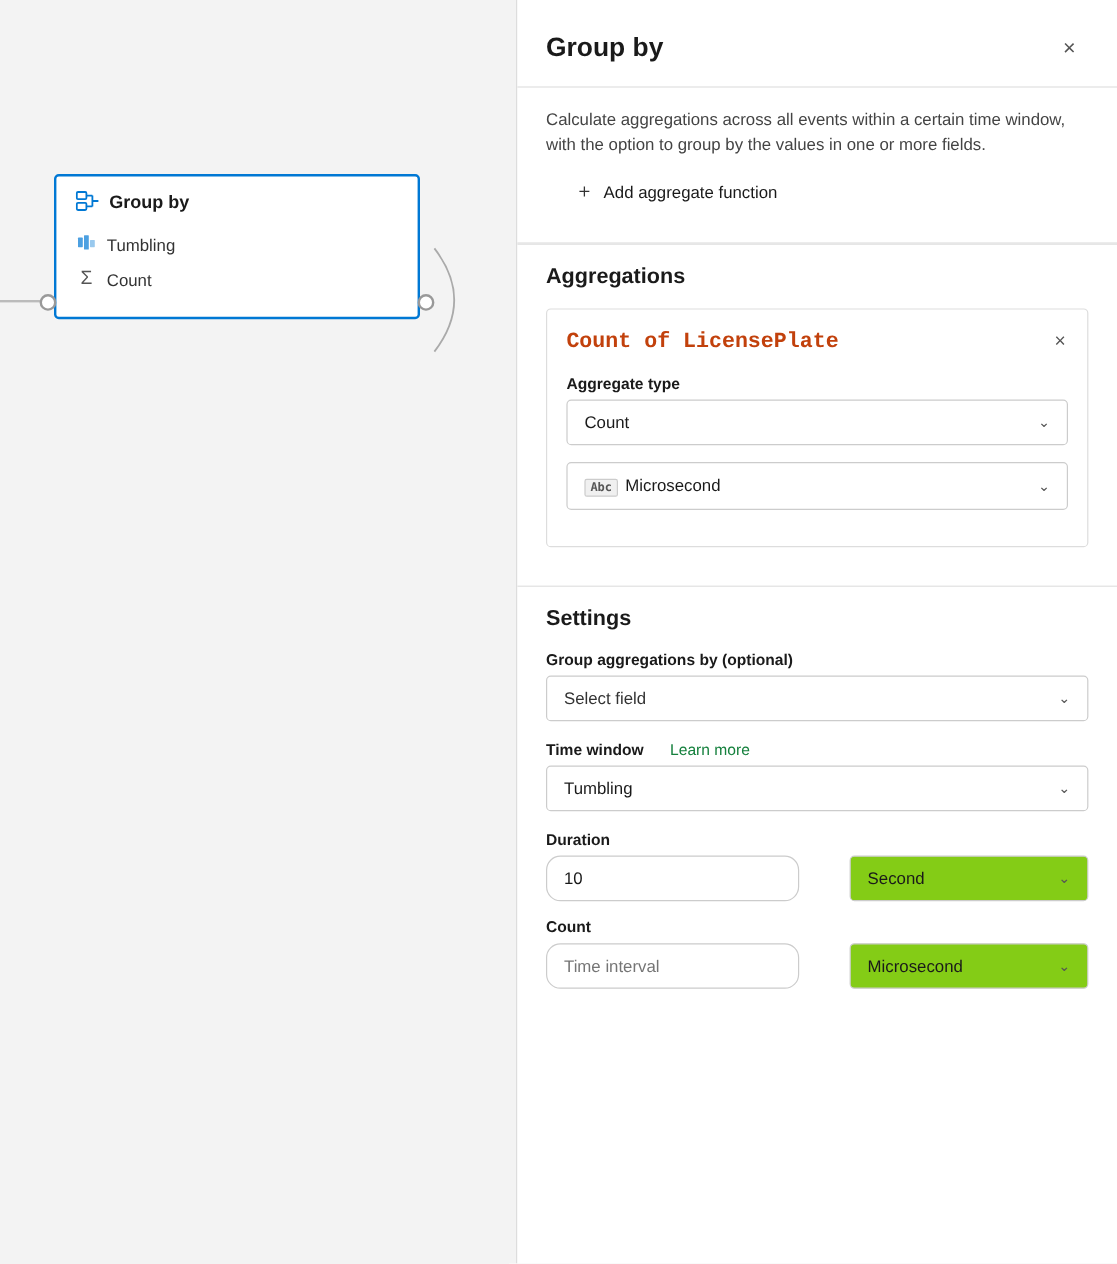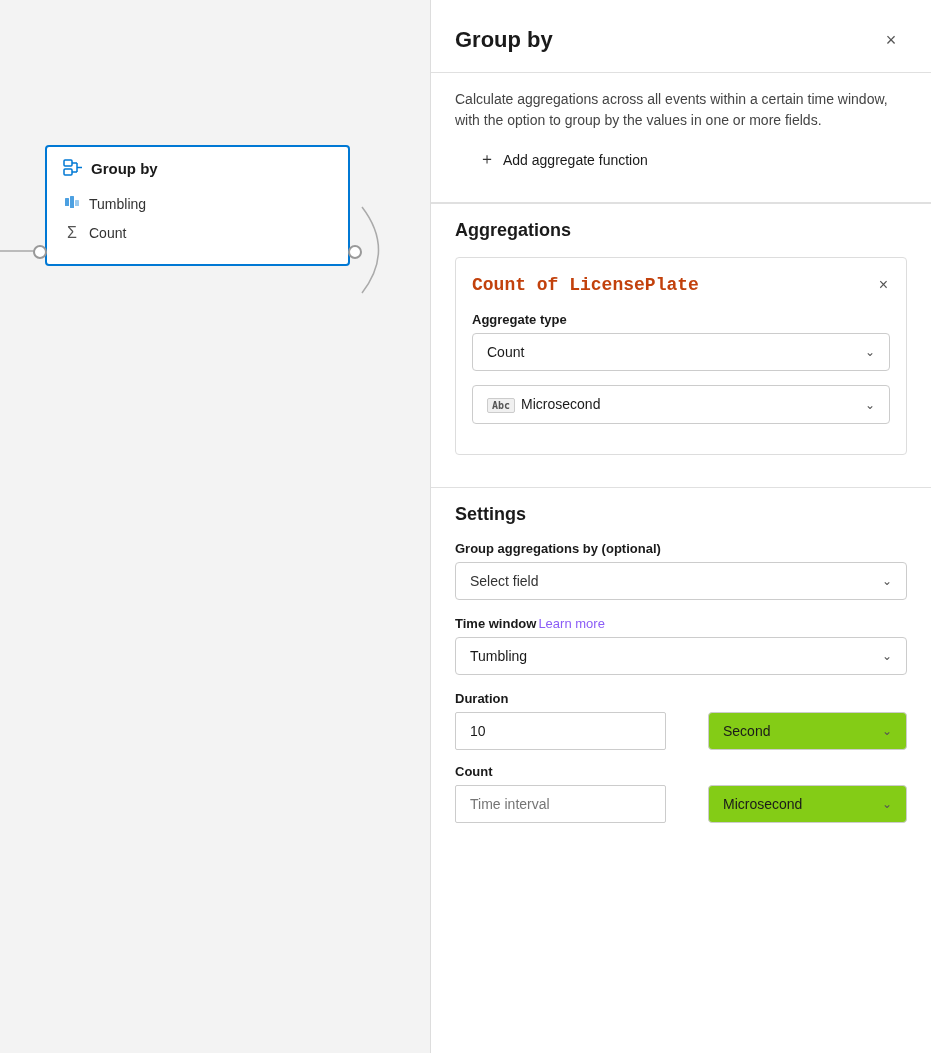--- a/index.html
+++ b/index.html
@@ -252,41 +252,41 @@
 
     
     .settings-section {
       padding: 16px 24px;
       border-top: 1px solid #e0e0e0;
     }
 
     .time-window-label-row {
       display: flex;
       align-items: center;
-      gap: 2px;
+      gap: 22px;
       margin-bottom: 6px;
     }
 
     .learn-more-link {
-      color: #8b5cf6;
+      color: #15803d;
       font-size: 13px;
       text-decoration: none;
       cursor: pointer;
     }
 
     .duration-row {
       display: flex;
       gap: 10px;
       margin-bottom: 14px;
     }
 
     .duration-input {
       flex: 1;
       border: 1px solid #ccc;
-      border-radius: 2px;
+      border-radius: 12px;
       padding: 10px 14px;
       font-size: 14px;
       color: #1a1a1a;
     }
 
     .duration-select {
       flex: 1;
       border: 1px solid #ccc;
       border-radius: 4px;
       padding: 10px 14px;

